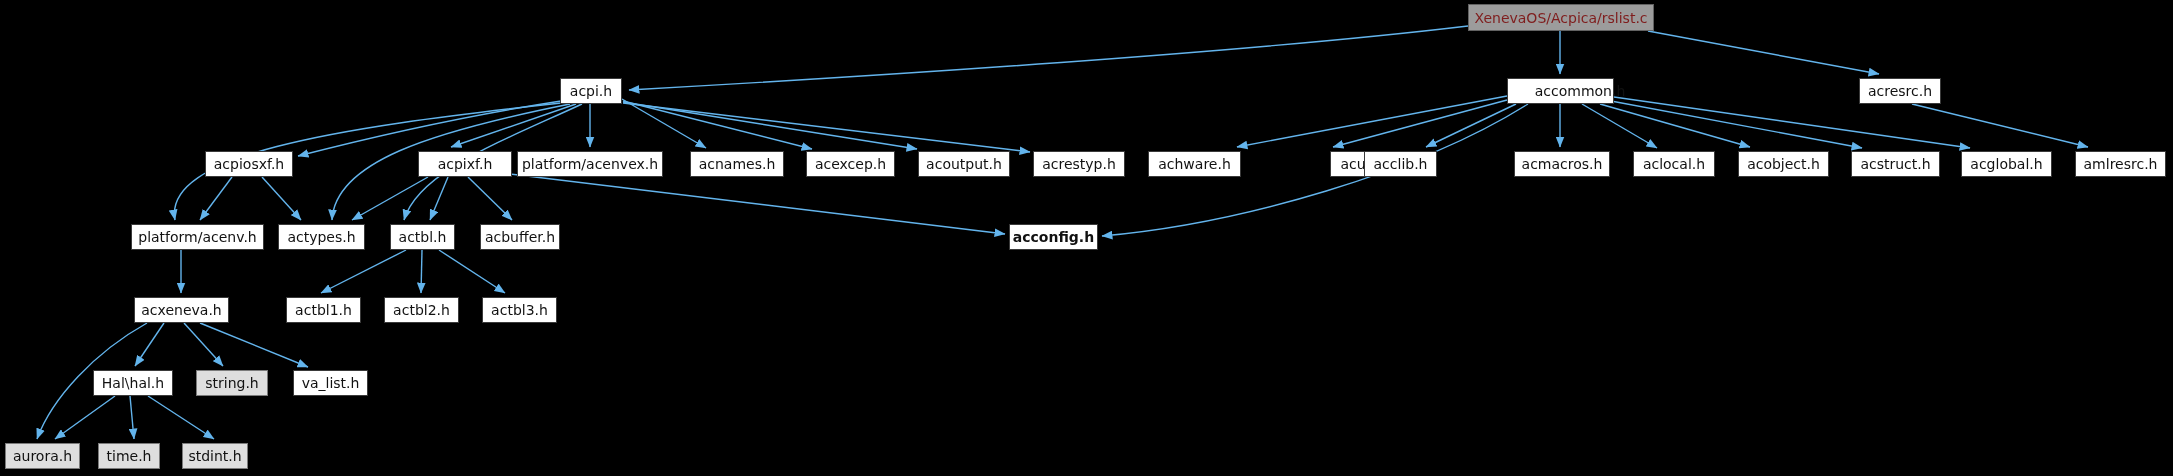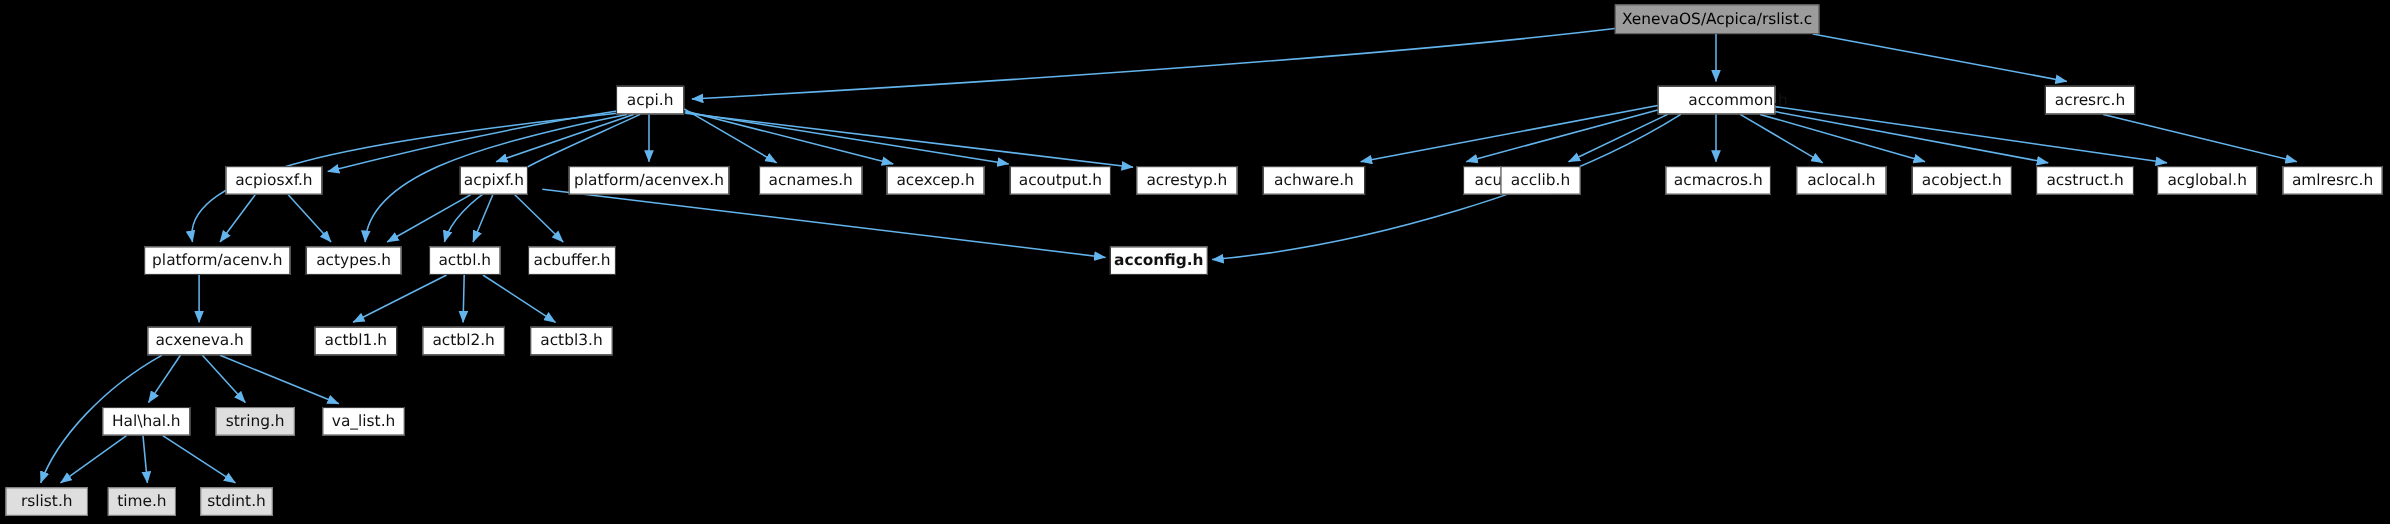--- a/index.html
+++ b/index.html
@@ -2,21 +2,21 @@
 <html><head>
 <meta charset="utf-8">
 <style>
   html,body{margin:0;padding:0;background:#000;}
   #canvas{position:relative;width:2173px;height:476px;background:#000;overflow:hidden;
           font-family:"DejaVu Sans","Liberation Sans",sans-serif;}
   #edges{position:absolute;left:0;top:0;width:2173px;height:476px;}
   .node{position:absolute;box-sizing:border-box;display:flex;align-items:center;justify-content:center;
         font-size:14px;line-height:1;color:#111;white-space:nowrap;cursor:pointer;}
   .node.header{background:#ffffff;border:1px solid #3a3a3a;}
-  .node.root{background:#9c9c9c;border:1px solid #626262;color:#000000;cursor:default;}
+  .node.root{background:#9c9c9c;border:1px solid #626262;color:#7f1d1d;cursor:default;}
   .node.external{background:#dedede;border:1px solid #7b7b7b;}
 </style>
 </head>
 <body>
 
 <div id="canvas">
   <svg id="edges" xmlns="http://www.w3.org/2000/svg" viewBox="0 0 2173 476">
       <defs>
         <marker id="arrow" viewBox="0 0 10 8" refX="9.5" refY="4" markerWidth="11" markerHeight="9" orient="auto" markerUnits="userSpaceOnUse">
           <path d="M0,0 L10,4 L0,8 Z" fill="#63b4ec"></path>
@@ -61,21 +61,21 @@
       <path d="M147,323 C95,352 52,398 37,439" fill="none" stroke="#63b4ec" stroke-width="1.4" marker-end="url(#arrow)"></path>
       <path d="M115,396 L55,439" fill="none" stroke="#63b4ec" stroke-width="1.4" marker-end="url(#arrow)"></path>
       <path d="M130,396 L134,439" fill="none" stroke="#63b4ec" stroke-width="1.4" marker-end="url(#arrow)"></path>
       <path d="M148,396 L214,439" fill="none" stroke="#63b4ec" stroke-width="1.4" marker-end="url(#arrow)"></path>
     </svg>
 <div class="node root" style="left: 1468px; top: 4px; width: 186px; height: 27px;">XenevaOS/Acpica/rslist.c</div>
     <div class="node header" style="left: 560px; top: 78px; width: 62px; height: 26px;">acpi.h</div>
     <div class="node header" style="left: 1507px; top: 78px; width: 107px; height: 26px; padding-left: 39px;">accommon.h</div>
     <div class="node header" style="left: 1859px; top: 78px; width: 82px; height: 26px;">acresrc.h</div>
     <div class="node header" style="left: 205px; top: 151px; width: 88px; height: 26px;">acpiosxf.h</div>
-    <div class="node header" style="left: 418px; top: 151px; width: 62px; height: 26px;">acpixf.h</div>
+    <div class="node header" style="left: 418px; top: 151px; width: 94px; height: 26px;">acpixf.h</div>
     <div class="node header" style="left: 517px; top: 151px; width: 146px; height: 26px;">platform/acenvex.h</div>
     <div class="node header" style="left: 690px; top: 151px; width: 94px; height: 26px;">acnames.h</div>
     <div class="node header" style="left: 806px; top: 151px; width: 89px; height: 26px;">acexcep.h</div>
     <div class="node header" style="left: 918px; top: 151px; width: 92px; height: 26px;">acoutput.h</div>
     <div class="node header" style="left: 1033px; top: 151px; width: 92px; height: 26px;">acrestyp.h</div>
     <div class="node header" style="left: 1148px; top: 151px; width: 93px; height: 26px;">achware.h</div>
     <div class="node header" style="left: 1330px; top: 151px; width: 80px; height: 26px;">acutils.h</div>
     <div class="node header" style="left: 1364px; top: 151px; width: 73px; height: 26px;">acclib.h</div>
     <div class="node header" style="left: 1514px; top: 151px; width: 96px; height: 26px;">acmacros.h</div>
     <div class="node header" style="left: 1633px; top: 151px; width: 82px; height: 26px;">aclocal.h</div>
@@ -88,16 +88,16 @@
     <div class="node header" style="left: 390px; top: 224px; width: 65px; height: 26px;">actbl.h</div>
     <div class="node header" style="left: 480px; top: 224px; width: 80px; height: 26px;">acbuffer.h</div>
     <div class="node header" style="left: 1009px; top: 224px; width: 89px; height: 26px; font-weight: bold;">acconfig.h</div>
     <div class="node header" style="left: 134px; top: 297px; width: 95px; height: 26px; text-align: right;">acxeneva.h</div>
     <div class="node header" style="left: 286px; top: 297px; width: 75px; height: 26px;">actbl1.h</div>
     <div class="node header" style="left: 384px; top: 297px; width: 75px; height: 26px;">actbl2.h</div>
     <div class="node header" style="left: 482px; top: 297px; width: 75px; height: 26px;">actbl3.h</div>
     <div class="node header" style="left: 93px; top: 370px; width: 80px; height: 26px;">Hal\hal.h</div>
     <div class="node external" style="left: 196px; top: 370px; width: 72px; height: 26px;">string.h</div>
     <div class="node header" style="left: 293px; top: 370px; width: 75px; height: 26px;">va_list.h</div>
-    <div class="node external" style="left: 5px; top: 443px; width: 75px; height: 26px;">rslist.h</div>
+    <div class="node external" style="left: 5px; top: 443px; width: 75px; height: 26px;">aurora.h</div>
     <div class="node external" style="left: 98px; top: 443px; width: 62px; height: 26px;">time.h</div>
     <div class="node external" style="left: 182px; top: 443px; width: 66px; height: 26px;">stdint.h</div>
   </div>
 
 </body></html>

